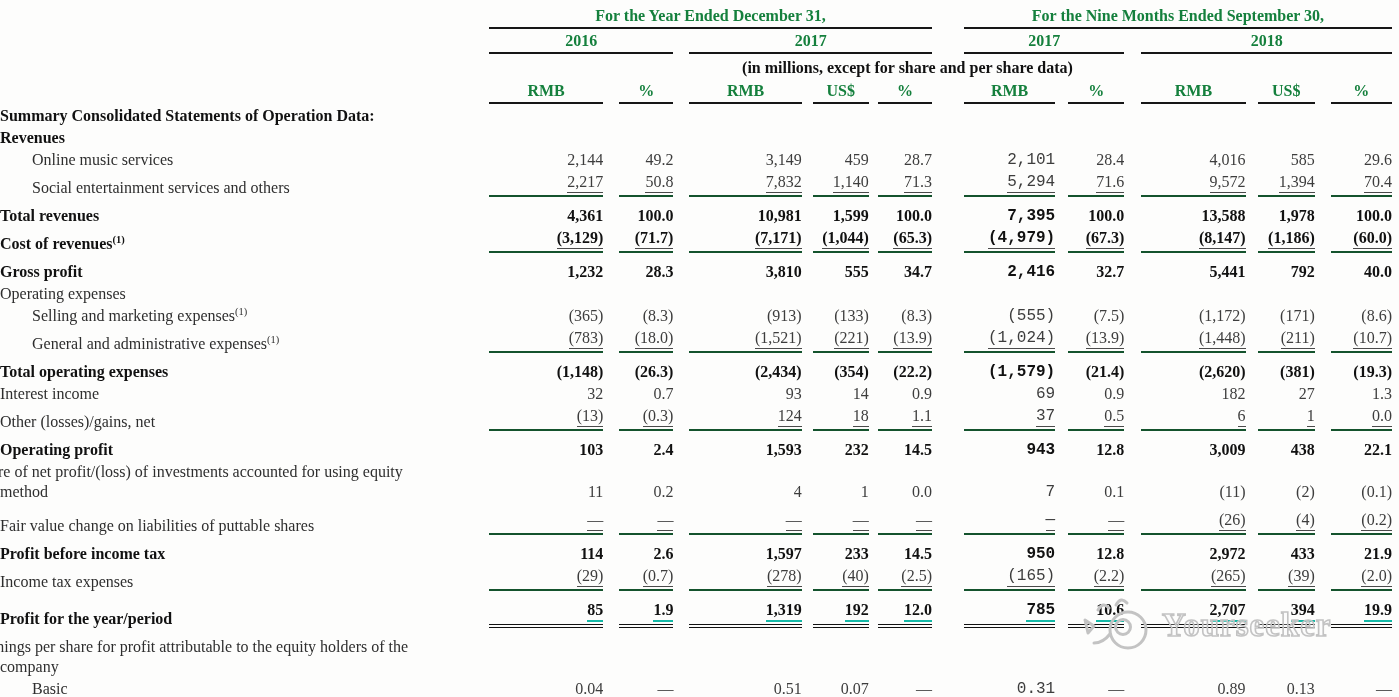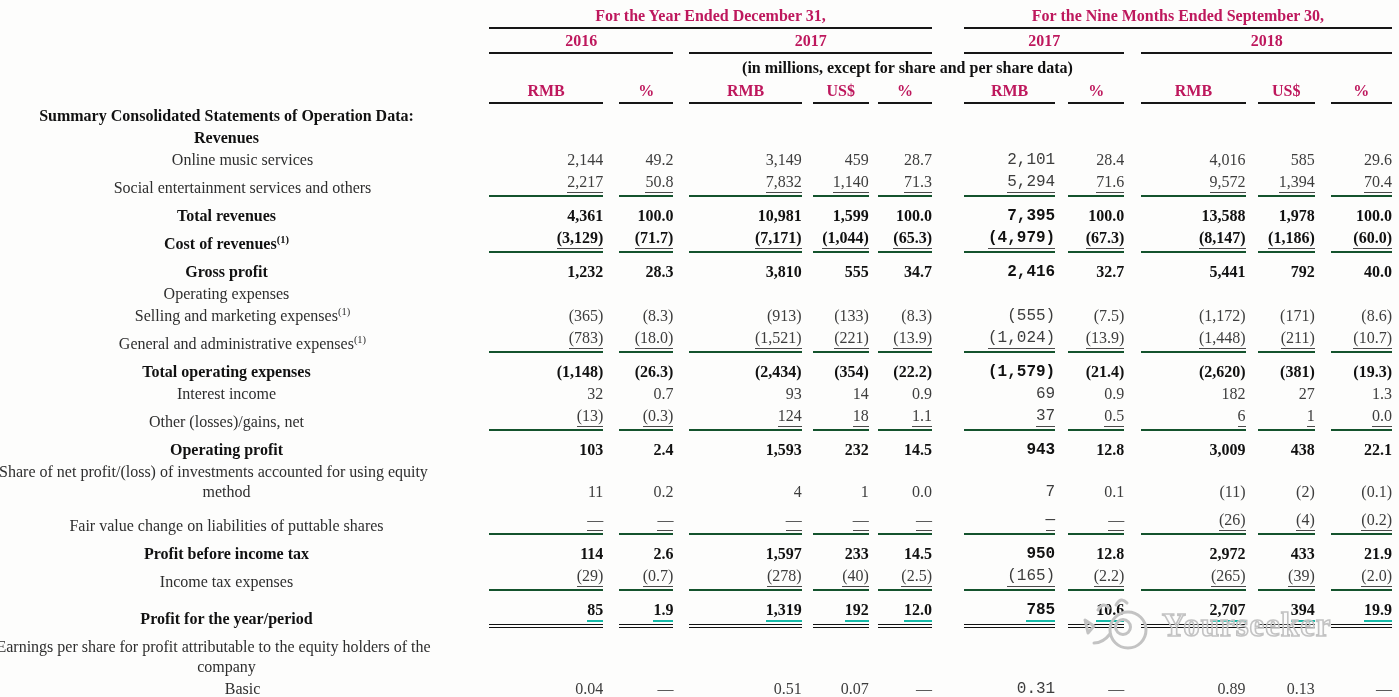--- a/index.html
+++ b/index.html
@@ -3,35 +3,35 @@
 <meta charset="utf-8">
 <style>
   html,body{margin:0;padding:0;background:#fdfdfc;}
   body{width:1399px;height:697px;overflow:hidden;position:relative;
        font-family:"Liberation Serif","DejaVu Serif",serif;color:#3d3d3d;}
   table{border-collapse:collapse;table-layout:fixed;width:1392px;margin-top:6px;}
   td,th{padding:0 0 2px 0;vertical-align:bottom;font-size:16px;line-height:20px;
         font-weight:normal;text-align:left;}
   
   .hrule{border-bottom:2px solid #161616;text-align:center;font-weight:bold;
-         color:#be185d;padding-bottom:1px;white-space:nowrap;}
+         color:#15803d;padding-bottom:1px;white-space:nowrap;}
   .g1 .hrule{margin-left:36px;}
   .g2 .hrule{margin-left:32px;}
   .y1 .hrule{margin-left:36px;}
   .y2 .hrule{margin-left:16px;}
   .y3 .hrule{margin-left:32px;}
   .y4 .hrule{margin-left:17px;}
   th.c1 .hrule{margin-left:36px;} th.c2 .hrule{margin-left:16px;}
   th.c3 .hrule{margin-left:16px;} th.c4 .hrule{margin-left:11px;}
   th.c5 .hrule{margin-left:9px;}  th.c6 .hrule{margin-left:32px;}
   th.c7 .hrule{margin-left:13px;} th.c8 .hrule{margin-left:17px;}
   th.c9 .hrule{margin-left:12px;} th.c10 .hrule{margin-left:16px;}
   .notecell{text-align:center;font-weight:bold;color:#111;padding:2px 30px 3px 0;}
   
-  .lbl{color:#2e2e2e;text-align:center;}
+  .lbl{color:#2e2e2e;}
   .ind{padding-left:32px;}
   .hang{text-indent:-26px;}
   sup{font-size:10.5px;line-height:0;}
   .num{display:flex;justify-content:flex-end;white-space:nowrap;margin-left:0;}
   td.c1 .num{margin-left:36px;} td.c2 .num{margin-left:16px;}
   td.c3 .num{margin-left:16px;} td.c4 .num{margin-left:11px;}
   td.c5 .num{margin-left:9px;}  td.c6 .num{margin-left:32px;font-family:Liberation Mono, monospace;}
   td.c7 .num{margin-left:13px;} td.c8 .num{margin-left:17px;}
   td.c9 .num{margin-left:12px;} td.c10 .num{margin-left:16px;}
   tr.bold .lbl, tr.bold .nval{font-weight:bold;color:#111;}

